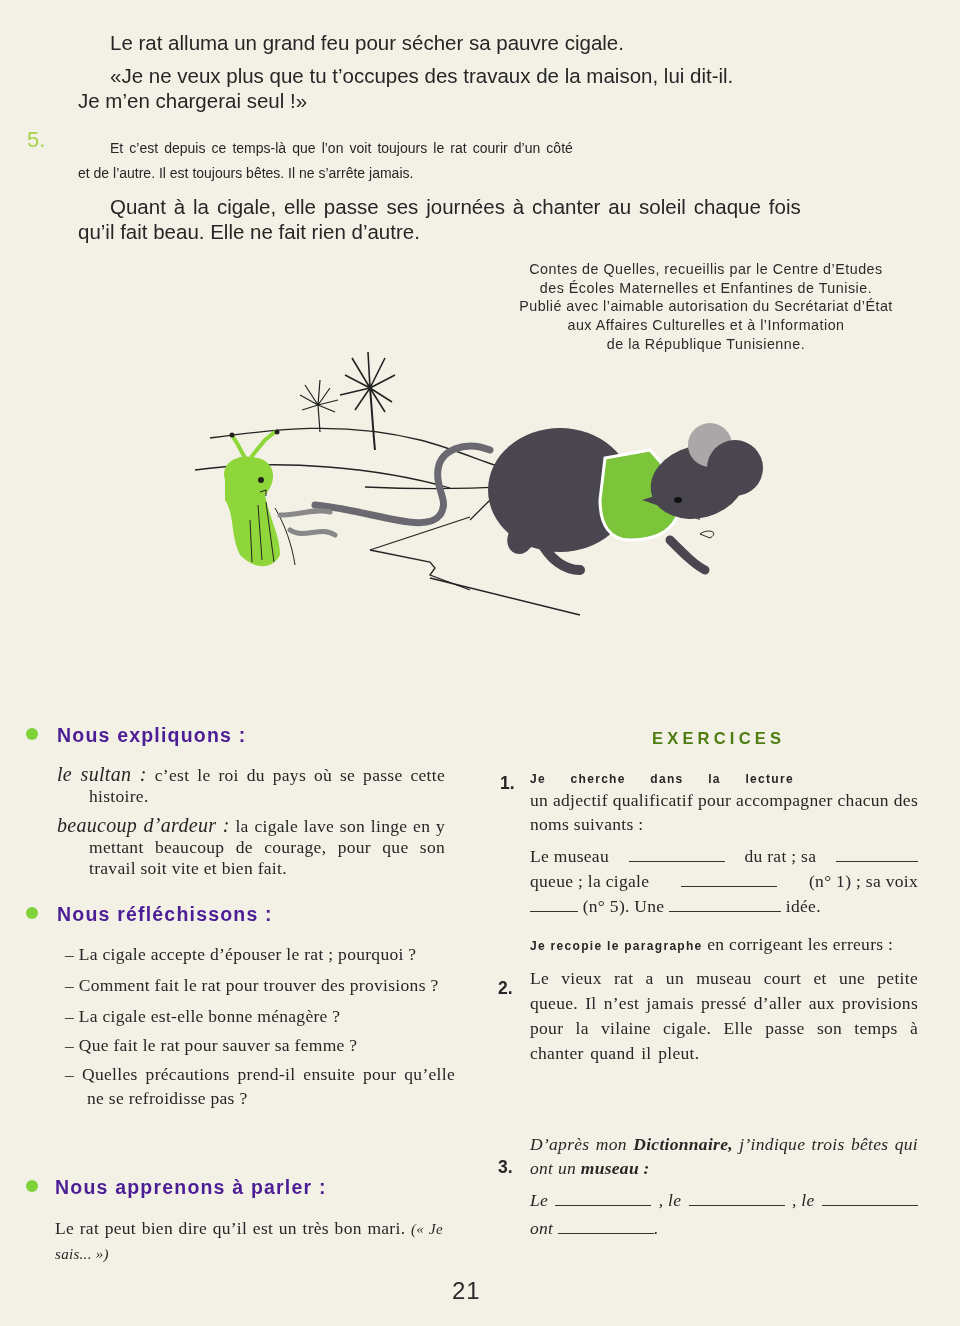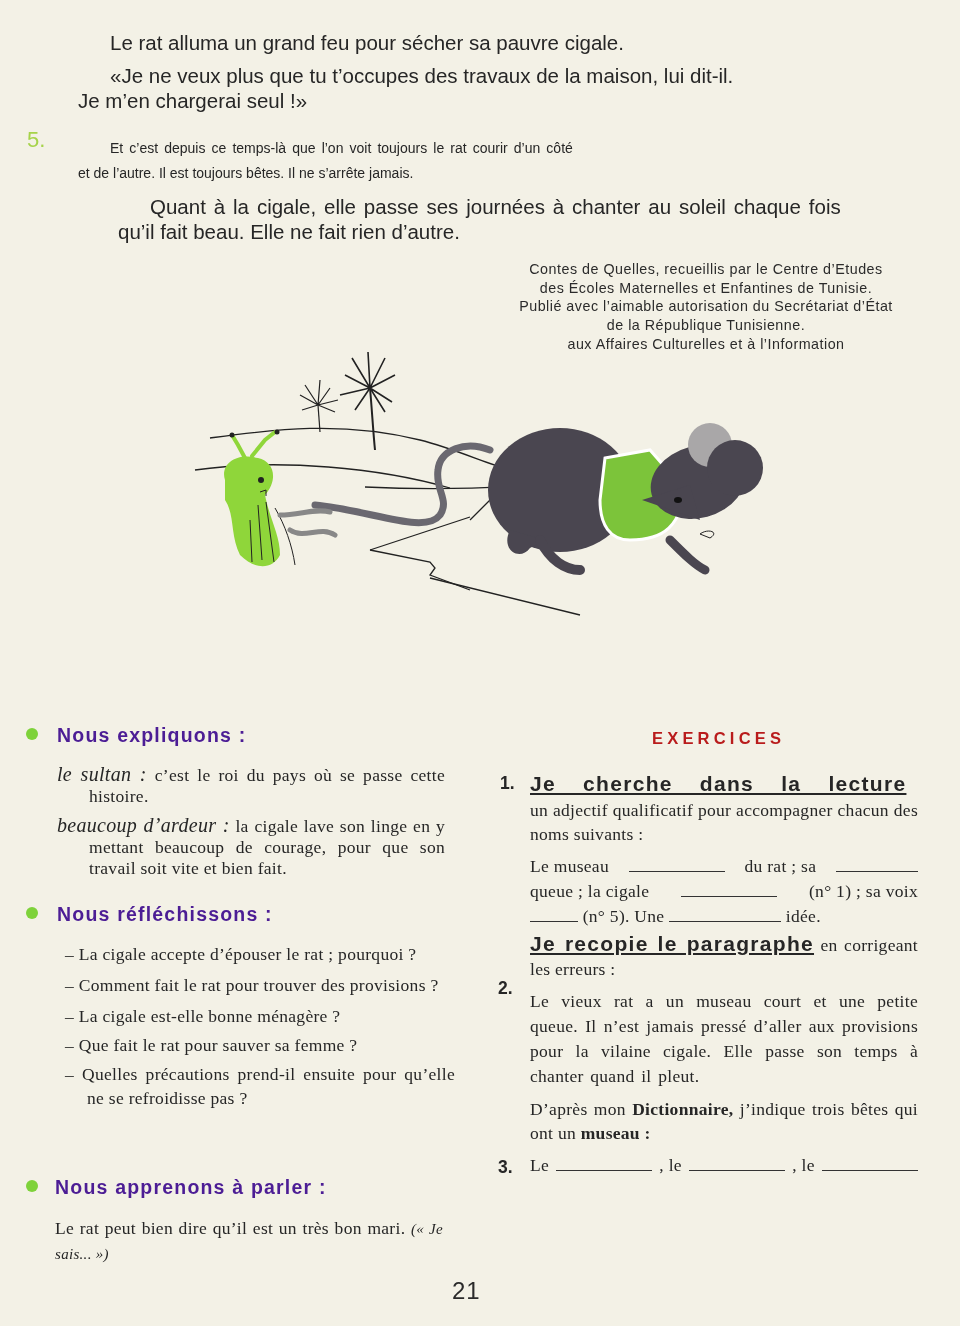--- a/index.html
+++ b/index.html
@@ -24,24 +24,24 @@
 
   
   .bullet { position: absolute; width: 12px; height: 12px; border-radius: 50%; background: #7ed23a; }
   .section-title { position: absolute; font-weight: bold; font-size: 19.5px; letter-spacing: 1.2px; color: #4c1d95; white-space: nowrap; }
   .body-serif { font-size: 17.5px; line-height: 21px; letter-spacing: 0.3px; }
   .hang { padding-left: 32px; text-indent: -32px; text-align: justify; margin: 0; }
   .dash-item { padding-left: 22px; text-indent: -22px; margin: 0 0 7px 0; text-align: justify; }
   .it { font-style: italic; font-size: 20px; }
 
   
-  .exercices-title { position: absolute; left: 652px; top: 729px; font-weight: bold; font-size: 16.5px; letter-spacing: 4.2px; color: #b91c1c; }
+  .exercices-title { position: absolute; left: 652px; top: 729px; font-weight: bold; font-size: 16.5px; letter-spacing: 4.2px; color: #4d7c0f; }
   .ex-num { position: absolute; font-weight: bold; font-size: 17.5px; }
   .ex-block { position: absolute; left: 530px; width: 388px; }
-  .ex-head { font-weight: bold; font-size: 21px; letter-spacing: 1.3px; text-decoration: underline; }
+  .ex-head { font-weight: bold; font-size: 12px; letter-spacing: 1.3px; }
   .blank { display: inline-block; border-bottom: 1px solid #333; height: 1px; vertical-align: baseline; }
   .line { white-space: nowrap; display: flex; justify-content: space-between; align-items: baseline; }
   .page-num { position: absolute; left: 452px; top: 1277px; font-size: 24px; color: #2a2a2a; letter-spacing: 1px; }
   b.dict { font-weight: bold; }
 </style>
 </head>
 <body>
 
 <div class="sans">
   <div class="para-num">5.</div>
@@ -51,32 +51,32 @@
   <div class="p2" style="font-size:20.5px; line-height:25px;">
     <div class="line" style="padding-left:32px;">«Je ne veux plus que tu t’occupes des travaux de la maison, lui dit-il.</div>
     <div>Je m’en chargerai seul !»</div>
   </div>
 
   <div class="p3" style="font-size:14px; line-height:25px;">
     <div style="padding-left:32px; white-space:nowrap; word-spacing:2.2px;">Et c’est depuis ce temps-là que l’on voit toujours le rat courir d’un côté</div>
     <div>et de l’autre. Il est toujours bêtes. Il ne s’arrête jamais.</div>
   </div>
 
-  <div class="p4" style="font-size:20.5px; line-height:25px;margin-left:40px;">
+  <div class="p4" style="font-size:20.5px; line-height:25px;">
     <div style="padding-left:32px; white-space:nowrap; word-spacing:2.2px;">Quant à la cigale, elle passe ses journées à chanter au soleil chaque fois</div>
     <div>qu’il fait beau. Elle ne fait rien d’autre.</div>
   </div>
 </div>
 
 <div class="source sans">
   <div>Contes de Quelles, recueillis par le Centre d’Etudes</div>
   <div>des Écoles Maternelles et Enfantines de Tunisie.</div>
   <div>Publié avec l’aimable autorisation du Secrétariat d’État</div>
+  <div>aux Affaires Culturelles et à l’Information</div>
   <div>de la République Tunisienne.</div>
-  <div>aux Affaires Culturelles et à l’Information</div>
 </div>
 
 <svg class="illus" viewBox="0 0 600 280">
 
   <g fill="none" stroke="#222" stroke-width="1.3">
     <path d="M30 98 C90 90 160 80 240 100 C280 110 320 130 335 130"></path>
     <path d="M15 130 C100 118 200 128 270 148"></path>
     <path d="M355 130 L400 125"></path>
     <path d="M185 147 C250 150 330 150 430 138"></path>
     <path d="M190 210 L290 177"></path>
@@ -191,33 +191,37 @@
     <div class="serif body-serif" style="line-height:24px; text-align:justify;">
       <span class="ex-head sans">Je recopie le paragraphe</span>
       <span>en corrigeant les erreurs :</span>
     </div>
     <div class="serif body-serif" style="line-height:25px; text-align:justify; margin-top:8px; word-spacing:2px;">Le vieux rat a un museau court et une petite queue. Il n’est jamais pressé d’aller aux provisions pour la vilaine cigale. Elle passe son temps à chanter quand il pleut.</div>
   </div>
 </div>
 
 <div>
   <div class="ex-num sans" style="left:498px; top:1157px;">3.</div>
-  <div class="ex-block" style="top:1097px;">
+  <div class="ex-block" style="top:1132px;font-style:italic;">
     <div class="serif body-serif" style="line-height:24px; text-align:justify;">
       <span>D’après mon</span>
       <b class="dict">Dictionnaire,</b>
       <span>j’indique trois bêtes qui ont un</span>
       <b class="dict">museau :</b>
     </div>
     <div class="serif body-serif" style="line-height:28px; margin-top:6px;">
       <div class="line">
         <span>Le</span>
         <span class="blank" style="width:96px;"></span>
         <span>, le</span>
         <span class="blank" style="width:96px;"></span>
         <span>, le</span>
         <span class="blank" style="width:96px;"></span>
       </div>
+      <div style="white-space:nowrap;">
+        <span>ont</span>
+        <span class="blank" style="width:96px;"></span><span>.</span>
+      </div>
     </div>
   </div>
 </div>
 
 <div class="page-num sans">21</div>
 
 </body></html>

